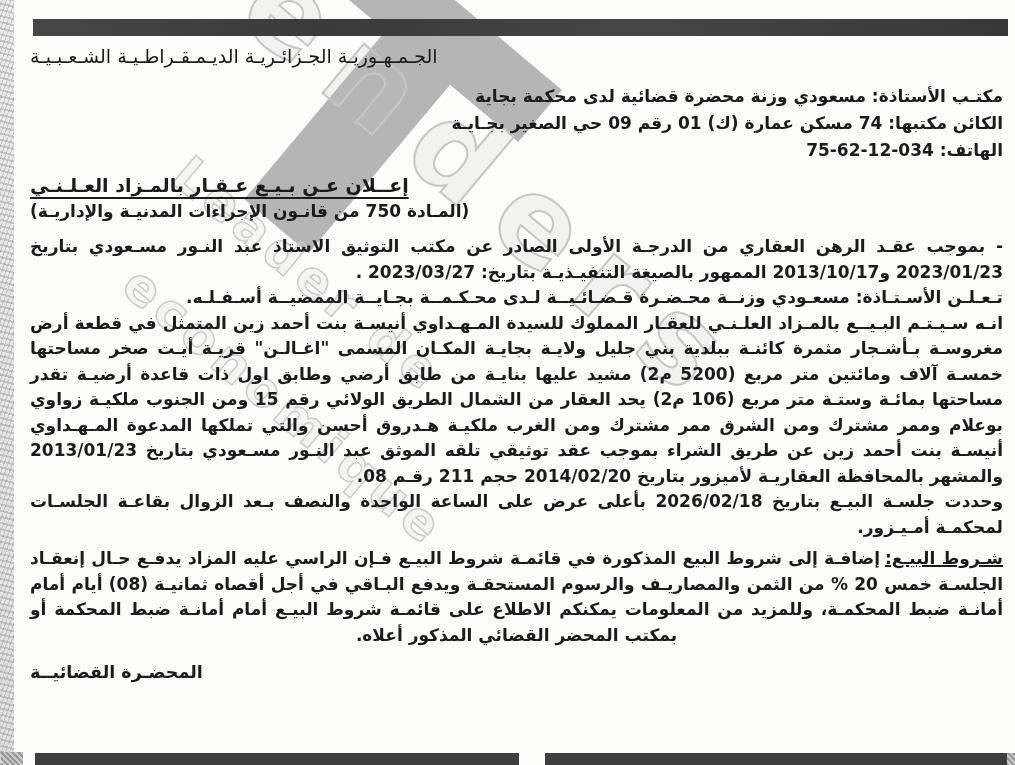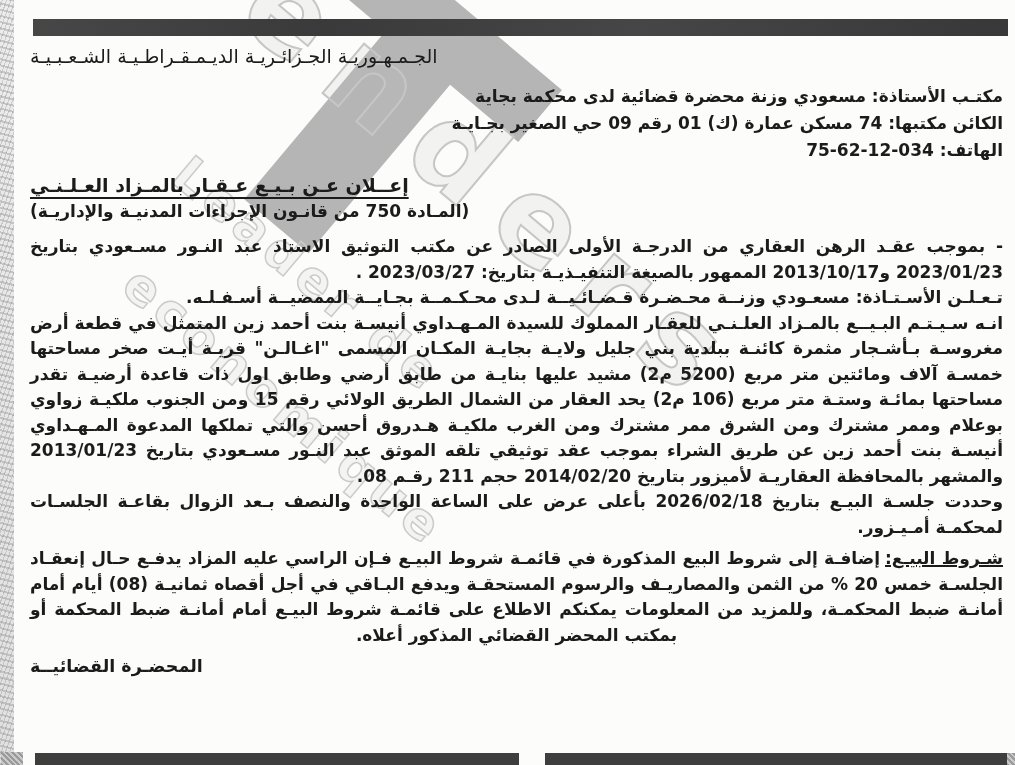--- a/index.html
+++ b/index.html
@@ -57,21 +57,21 @@
     text-align:left;font-weight:bold;font-size:19px;margin-top:10px;
     text-decoration:underline;text-decoration-thickness:2px;text-underline-offset:5px;
   }
   .doc-subtitle{text-align:left;font-weight:bold;font-size:17px;margin:5px 0 13px 0;}
   .body-p{
     margin:0;font-weight:bold;font-size:17px;line-height:25.5px;
     text-align:justify;text-justify:inter-word;
   }
   .terms{margin-top:6px;text-align-last:center;}
   .terms-label{text-decoration:underline;text-decoration-thickness:1.5px;margin-left:5px;}
-  .signature{font-weight:bold;font-size:17.5px;text-align:left;margin-top:8px;}
+  .signature{font-weight:bold;font-size:17.5px;text-align:left;margin-top:14px;}
 </style>
 </head>
 <body>
 
 <div class="page">
 
   <div class="watermark">
     <div class="wm-logo">
       <div class="wm-bar"></div>
       <div class="wm-stem"></div>

